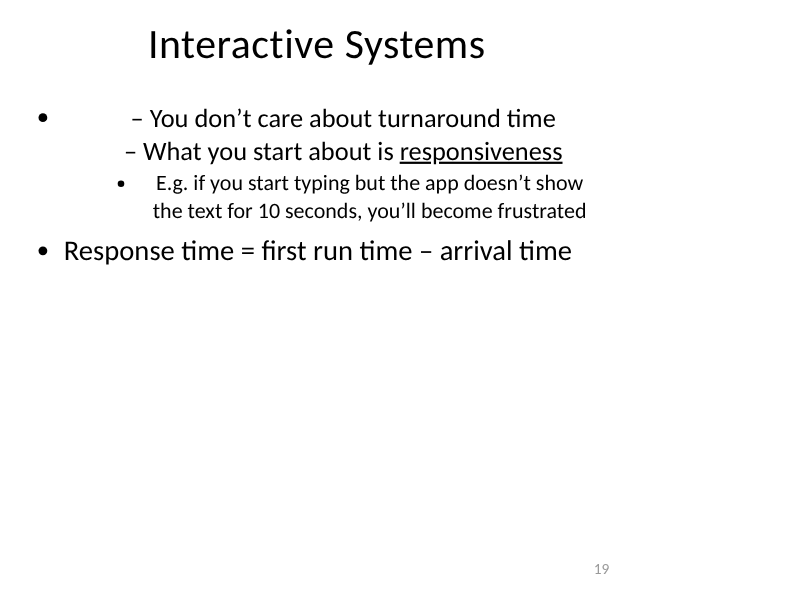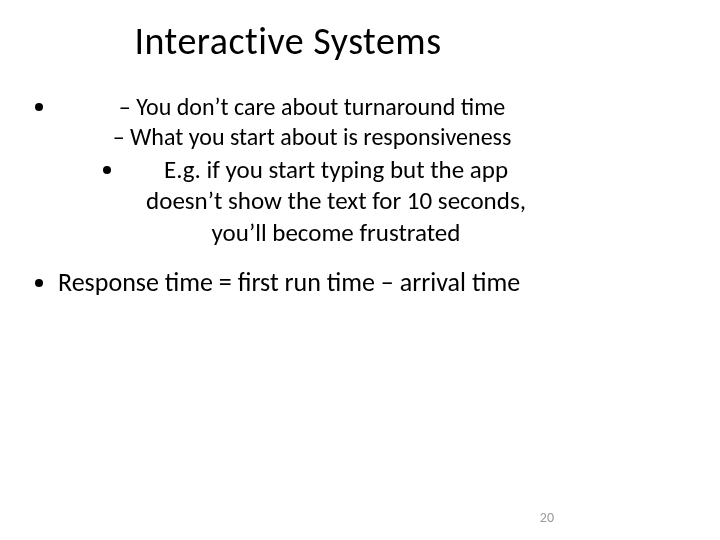--- a/index.html
+++ b/index.html
@@ -45,26 +45,27 @@
     padding-left: 20px;
     font-size: 24px;
     line-height: 1.25;
     text-align: center;
   }
   ul.lvl2 > li::before {
     content: "– ";
   }
   ul.lvl3 {
     list-style: disc;
-    margin: 2px 0 18px 0;
+    margin: 2px 0 6px 0;
     padding-left: 48px;
-    font-size: 25px;
+    font-size: 20px;
     line-height: 1.25;
   }
   .underline {
+    text-decoration: underline;
   }
   .page-num {
     position: absolute;
     bottom: 14px;
     right: 22px;
     font-size: 14px;
     color: #9a9a9a;
   }
 </style>
 </head>
@@ -84,14 +85,14 @@
             <ul class="lvl3">
               <li>E.g. if you start typing but the app doesn’t show the text for 10 seconds, you’ll become frustrated</li>
             </ul>
           </li>
         </ul>
       </li>
       <li>Response time = first run time – arrival time</li>
     </ul>
   </div>
 
-  <div class="page-num">20</div>
+  <div class="page-num">19</div>
 </div>
 
 </body></html>

